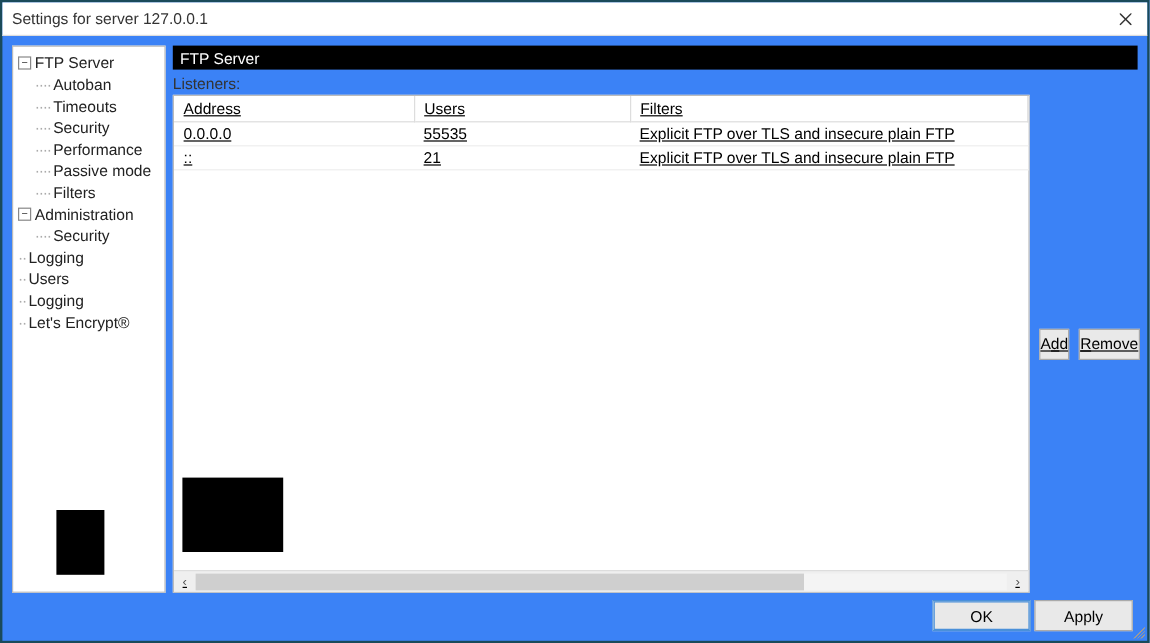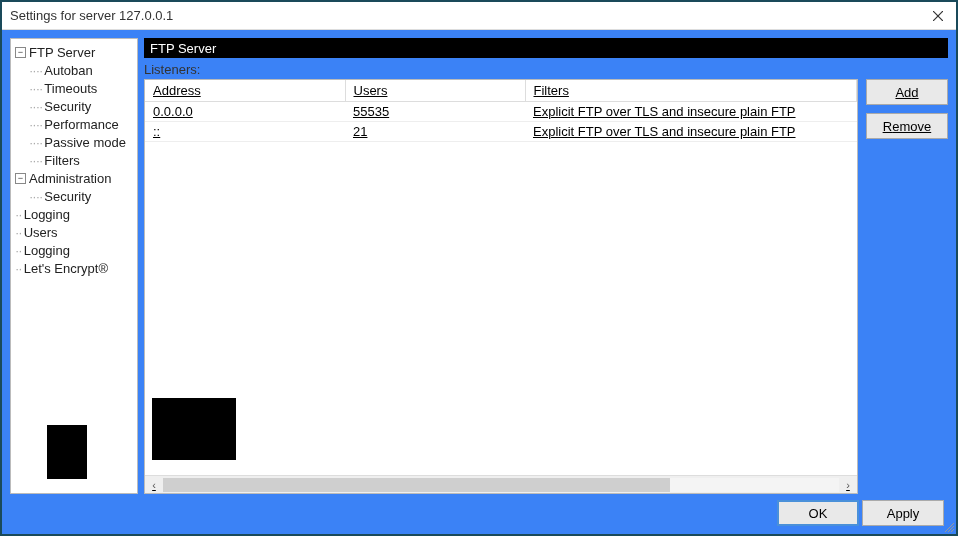--- a/index.html
+++ b/index.html
@@ -101,21 +101,21 @@
   }
   td {
     padding: 2px 8px;
     border-bottom: 1px solid #eee;
     background:#fff;
   }
   .col-addr { width: 200px; }
   .col-port { width: 180px; }
 
   .right-buttons {
-    width: 82px; display:flex; flex-direction:column; gap:8px;
+    width: 82px; display:flex; flex-direction:row; gap:8px;align-items:center;
   }
   .btn {
     height: 26px;
     border: 1px solid #aaa;
     background: #e9e9e9;
     display:flex; align-items:center; justify-content:center;
     cursor: default;
     user-select:none;
   }
   .btn u { text-decoration: underline; }

